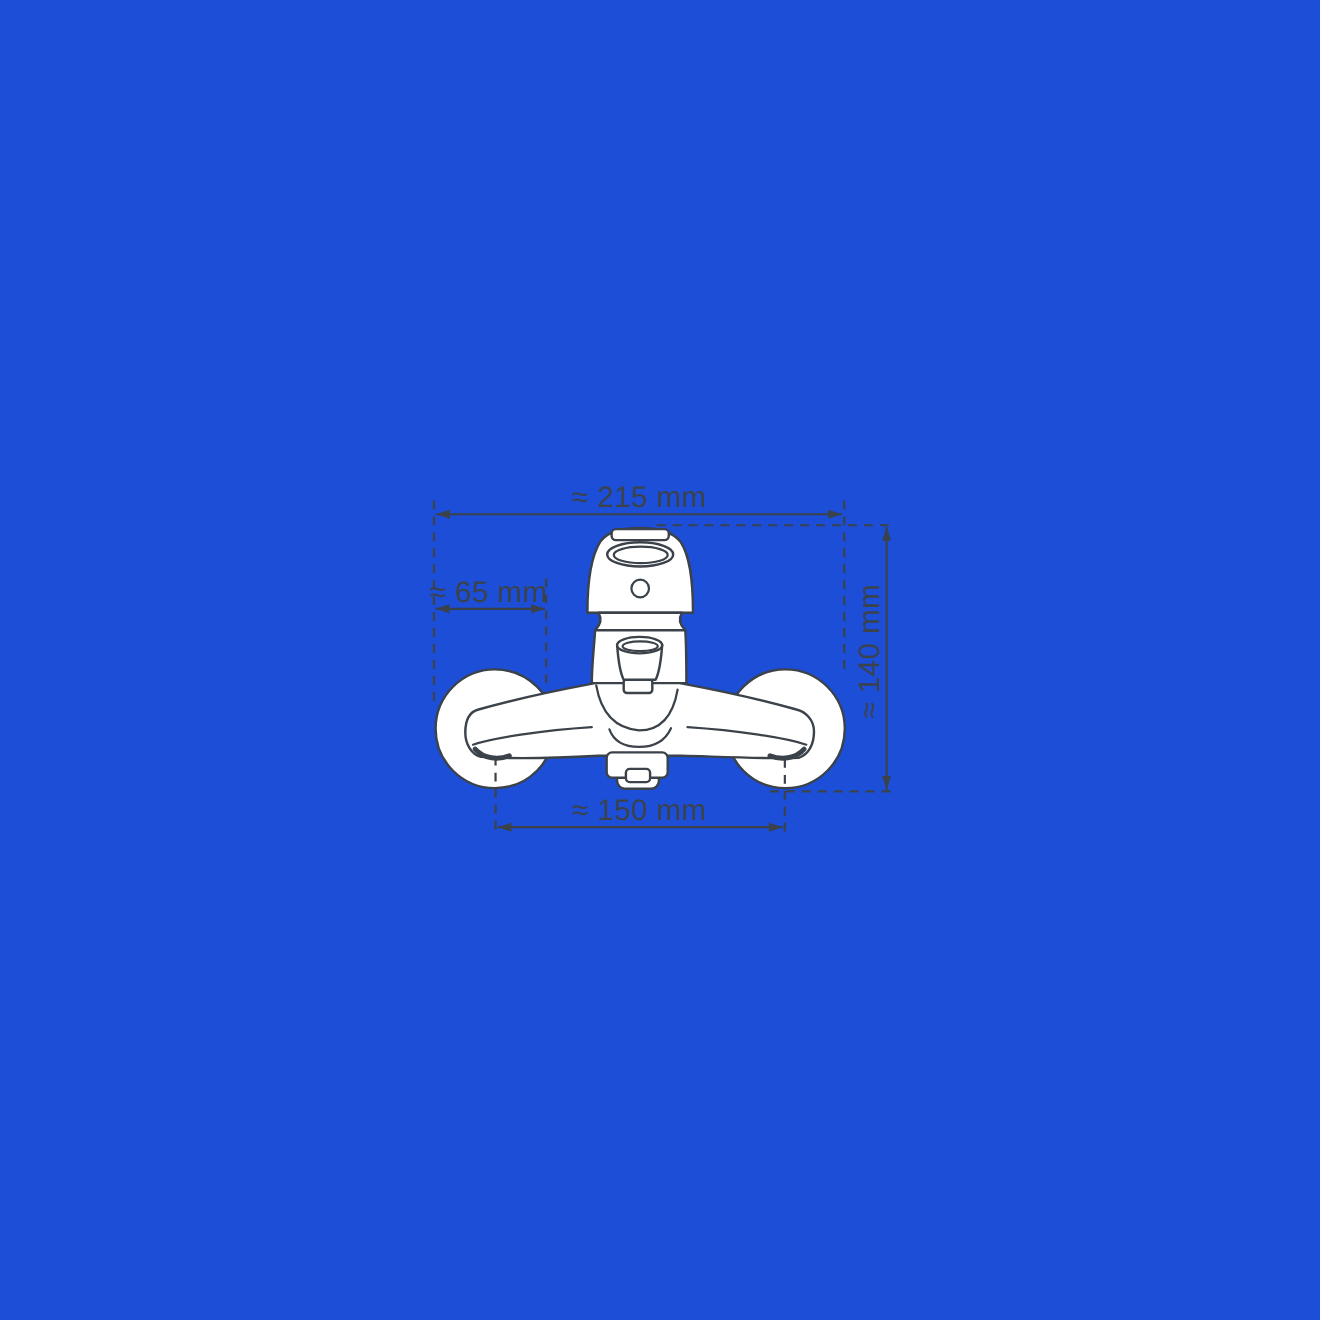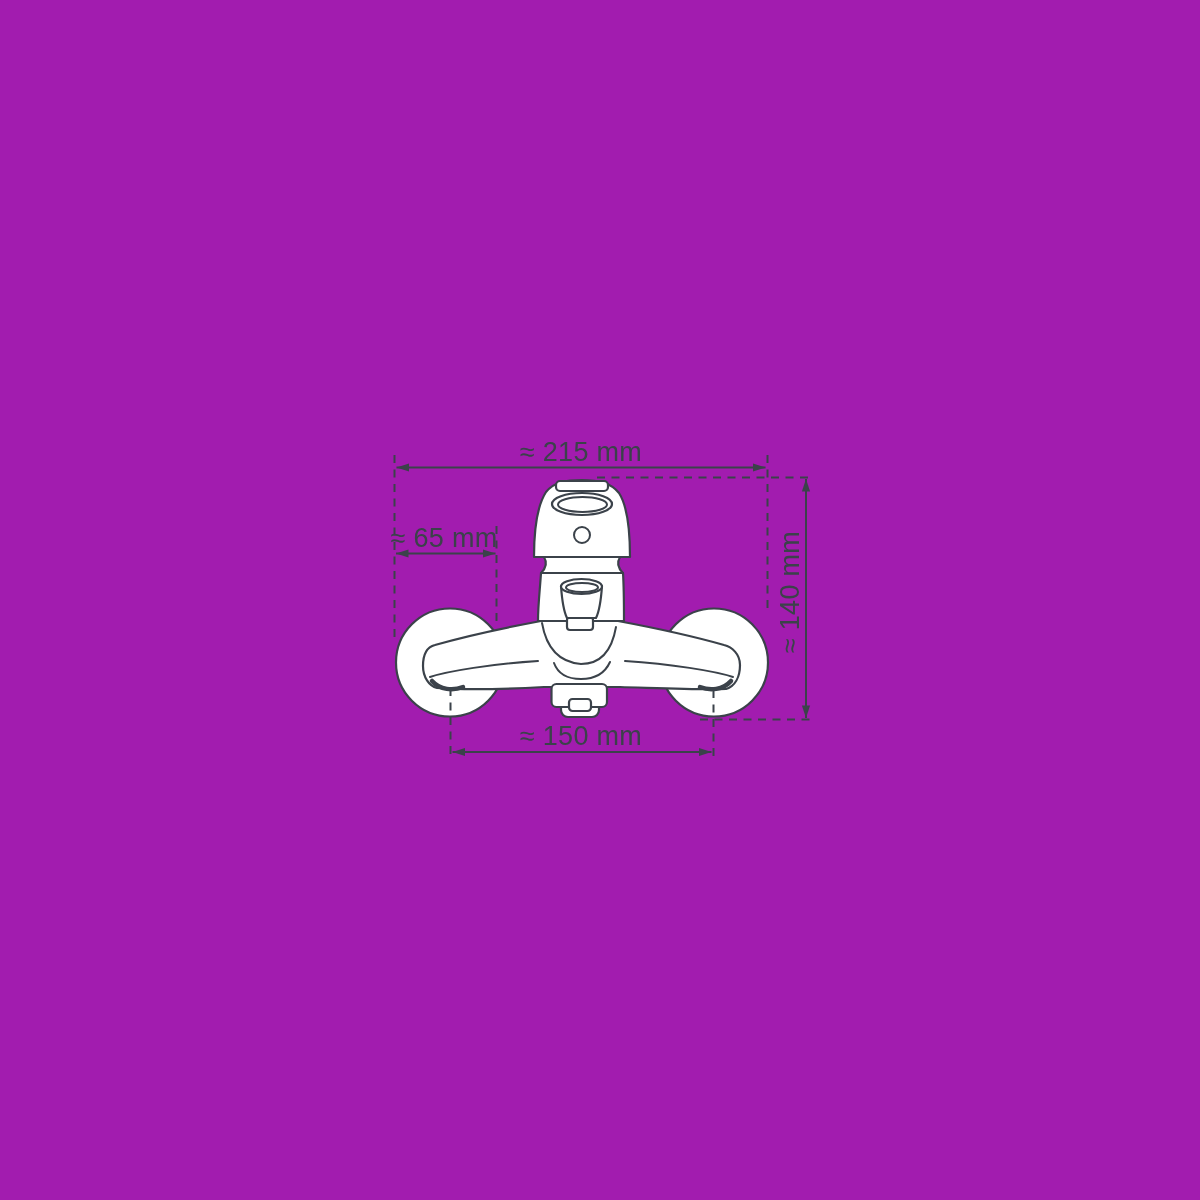--- a/index.html
+++ b/index.html
@@ -1,20 +1,20 @@
 <!DOCTYPE html>
 <html><head>
 <meta charset="utf-8">
 <style>
   html, body { margin: 0; padding: 0; background: #ffffff; }
   .canvas {
     position: relative;
     width: 1200px;
     height: 1200px;
-    background: #a21caf;
+    background: #1d4ed8;
     overflow: hidden;
   }
   .canvas svg { position: absolute; inset: 0; }
   .outline  { stroke: #3b424a; stroke-width: 2.2; fill: #ffffff; stroke-linecap: round; stroke-linejoin: round; }
   .detail   { stroke: #3b424a; stroke-width: 2;   fill: none;    stroke-linecap: round; stroke-linejoin: round; }
   .shadow   { stroke: #3b424a; stroke-width: 4.5; fill: none;    stroke-linecap: round; }
   .dimline  { stroke: #3b424a; stroke-width: 2;   fill: none; }
   .dash     { stroke: #3b424a; stroke-width: 2;   fill: none; stroke-dasharray: 8 6.5; }
   .dim-label {
     font-family: "Liberation Sans", sans-serif;

